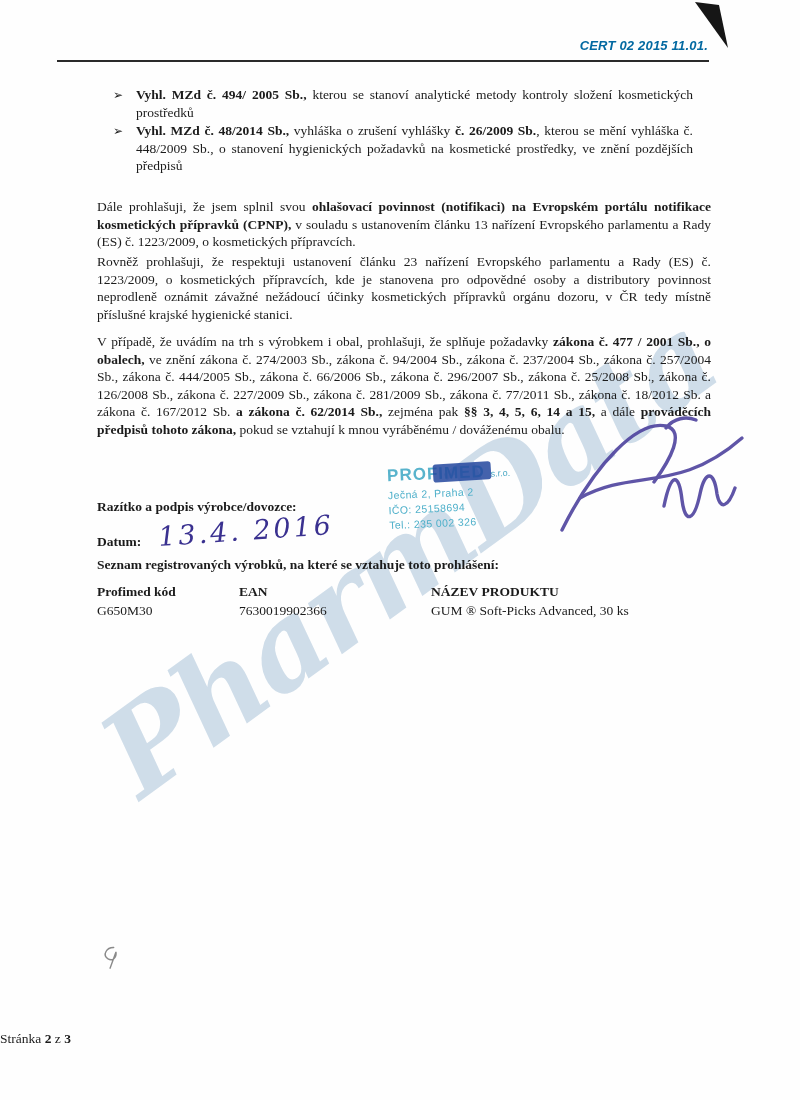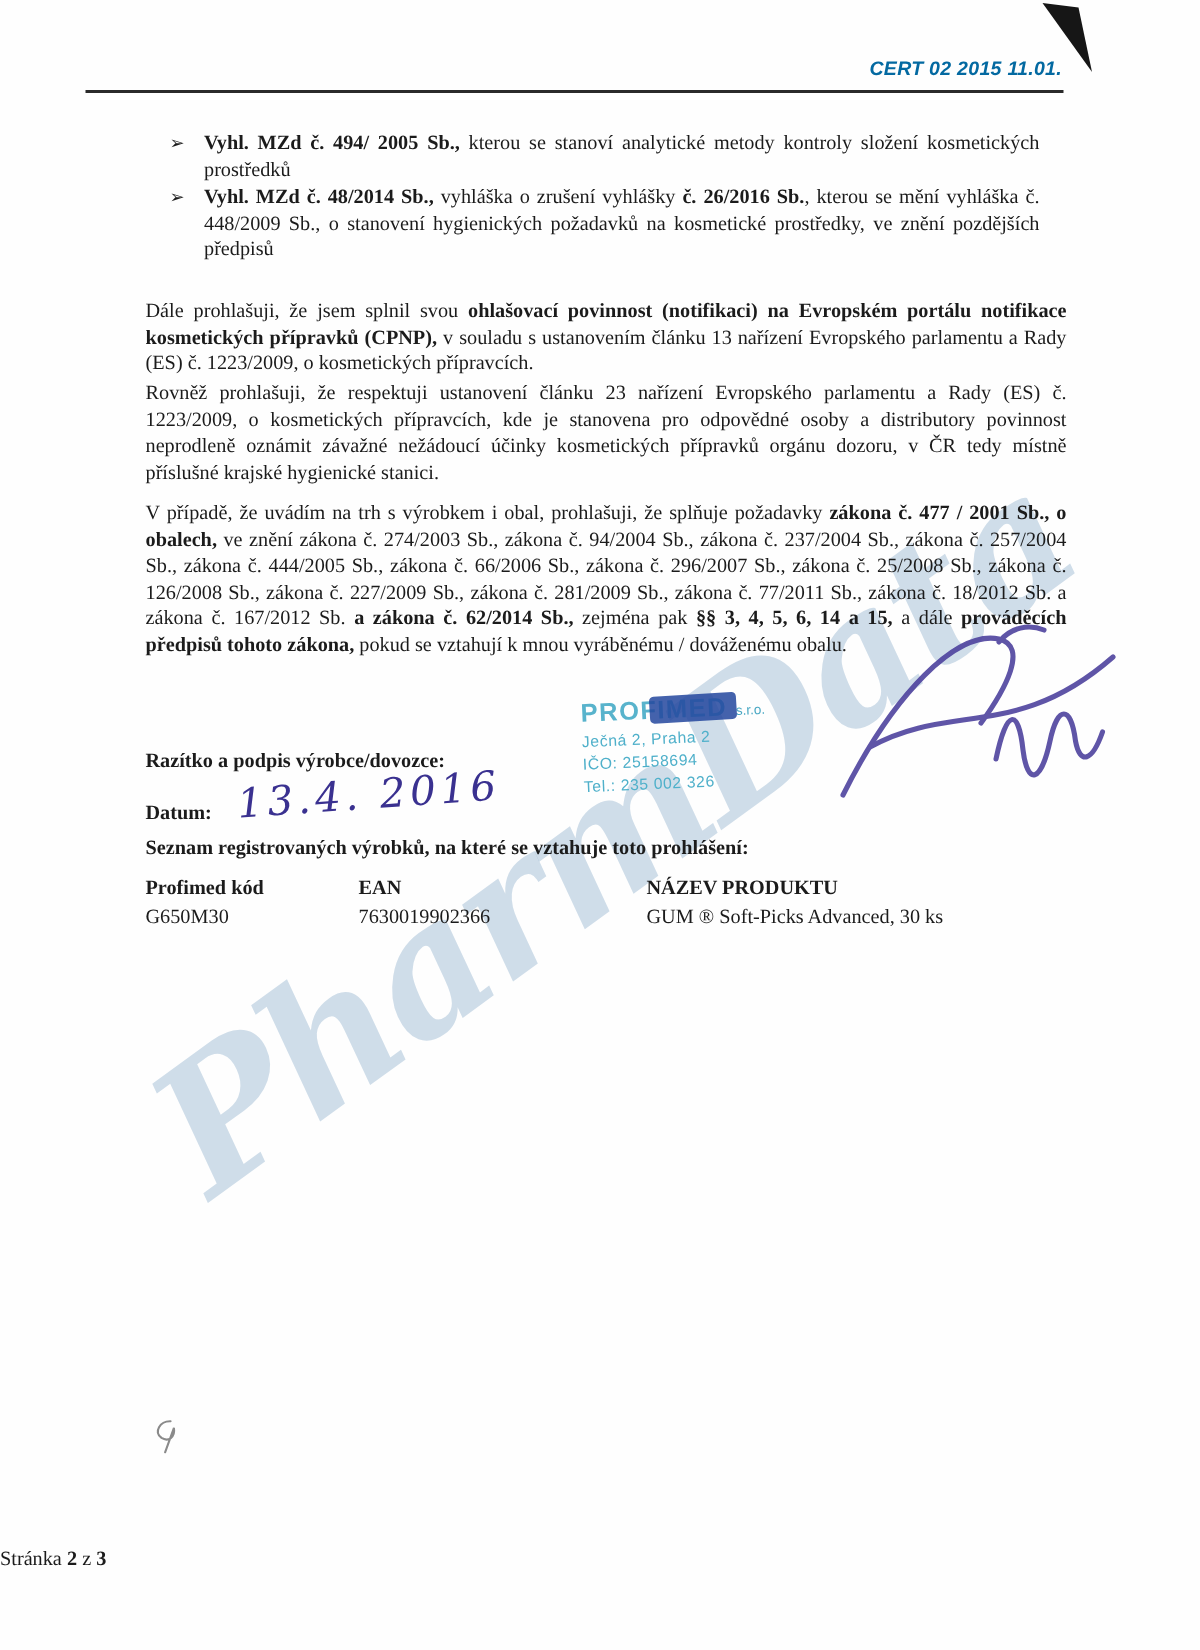--- a/index.html
+++ b/index.html
@@ -83,21 +83,21 @@
   <div class="cert-ref">CERT 02 2015 11.01.</div>
   <div class="header-rule"></div>
 
   <div class="bullets txt">
     <div class="bullet">
       <span class="marker">➢</span>
       <span class="btext"><b>Vyhl. MZd č. 494/ 2005 Sb.,</b><span> kterou se stanoví analytické metody kontroly složení kosmetických prostředků</span></span>
     </div>
     <div class="bullet">
       <span class="marker">➢</span>
-      <span class="btext"><b>Vyhl. MZd č. 48/2014 Sb.,</b><span> vyhláška o zrušení vyhlášky </span><b>č. 26/2016 Sb.</b><span>, kterou se mění vyhláška č. 448/2009 Sb., o stanovení hygienických požadavků na kosmetické prostředky, ve znění pozdějších předpisů</span></span>
+      <span class="btext"><b>Vyhl. MZd č. 48/2014 Sb.,</b><span> vyhláška o zrušení vyhlášky </span><b>č. 26/2009 Sb.</b><span>, kterou se mění vyhláška č. 448/2009 Sb., o stanovení hygienických požadavků na kosmetické prostředky, ve znění pozdějších předpisů</span></span>
     </div>
   </div>
 
   <div class="para p1 txt"><span>Dále prohlašuji, že jsem splnil svou </span><b>ohlašovací povinnost (notifikaci) na Evropském portálu notifikace kosmetických přípravků (CPNP),</b><span> v souladu s ustanovením článku 13 nařízení Evropského parlamentu a Rady (ES) č. 1223/2009, o kosmetických přípravcích.</span></div>
   <div class="para p2 txt"><span>Rovněž prohlašuji, že respektuji ustanovení článku 23 nařízení Evropského parlamentu a Rady (ES) č. 1223/2009, o kosmetických přípravcích, kde je stanovena pro odpovědné osoby a distributory povinnost neprodleně oznámit závažné nežádoucí účinky kosmetických přípravků orgánu dozoru, v ČR tedy místně příslušné krajské hygienické stanici.</span></div>
   <div class="para p3 txt"><span>V případě, že uvádím na trh s výrobkem i obal, prohlašuji, že splňuje požadavky </span><b>zákona č. 477 / 2001 Sb., o obalech,</b><span> ve znění zákona č. 274/2003 Sb., zákona č. 94/2004 Sb., zákona č. 237/2004 Sb., zákona č. 257/2004 Sb., zákona č. 444/2005 Sb., zákona č. 66/2006 Sb., zákona č. 296/2007 Sb., zákona č. 25/2008 Sb., zákona č. 126/2008 Sb., zákona č. 227/2009 Sb., zákona č. 281/2009 Sb., zákona č. 77/2011 Sb., zákona č. 18/2012 Sb. a zákona č. 167/2012 Sb. </span><b>a zákona č. 62/2014 Sb.,</b><span> zejména pak </span><b>§§ 3, 4, 5, 6, 14 a 15,</b><span> a dále </span><b>prováděcích předpisů tohoto zákona,</b><span> pokud se vztahují k mnou vyráběnému / dováženému obalu.</span></div>
 
   <div class="label-bold razitko">Razítko a podpis výrobce/dovozce:</div>
   <div class="label-bold datum">Datum:</div>
   <div class="date-hand">13.4. 2016</div>

